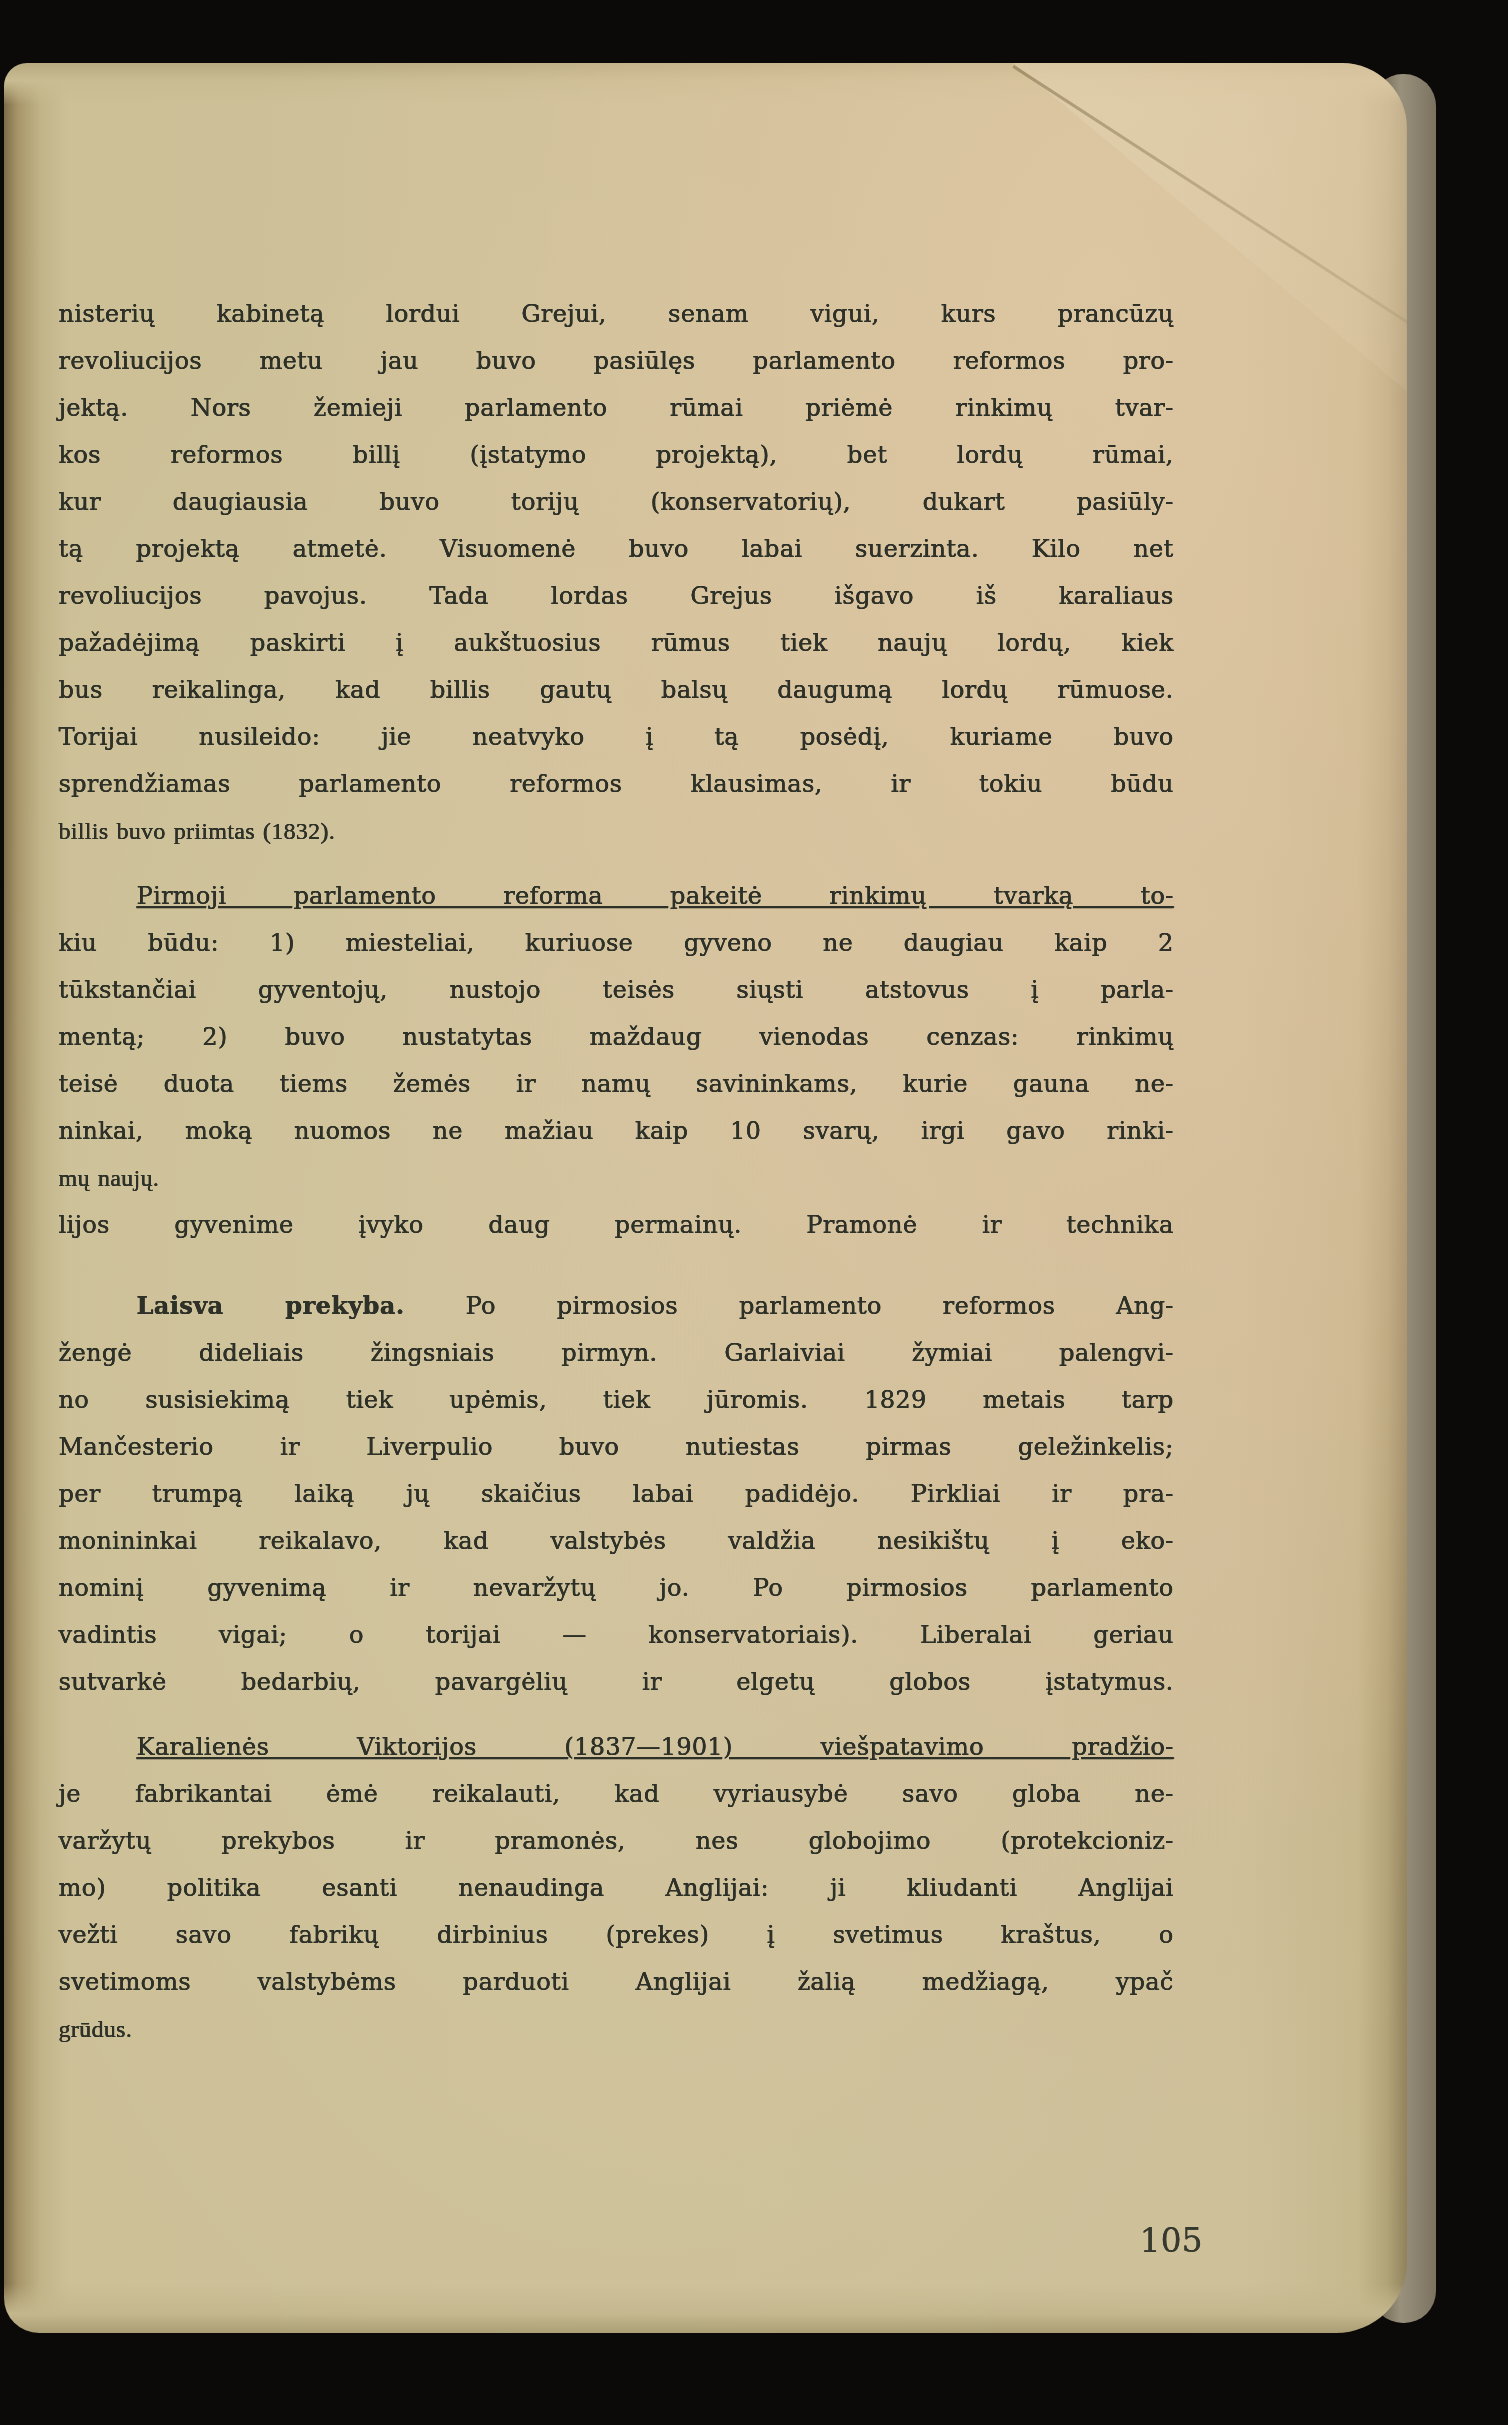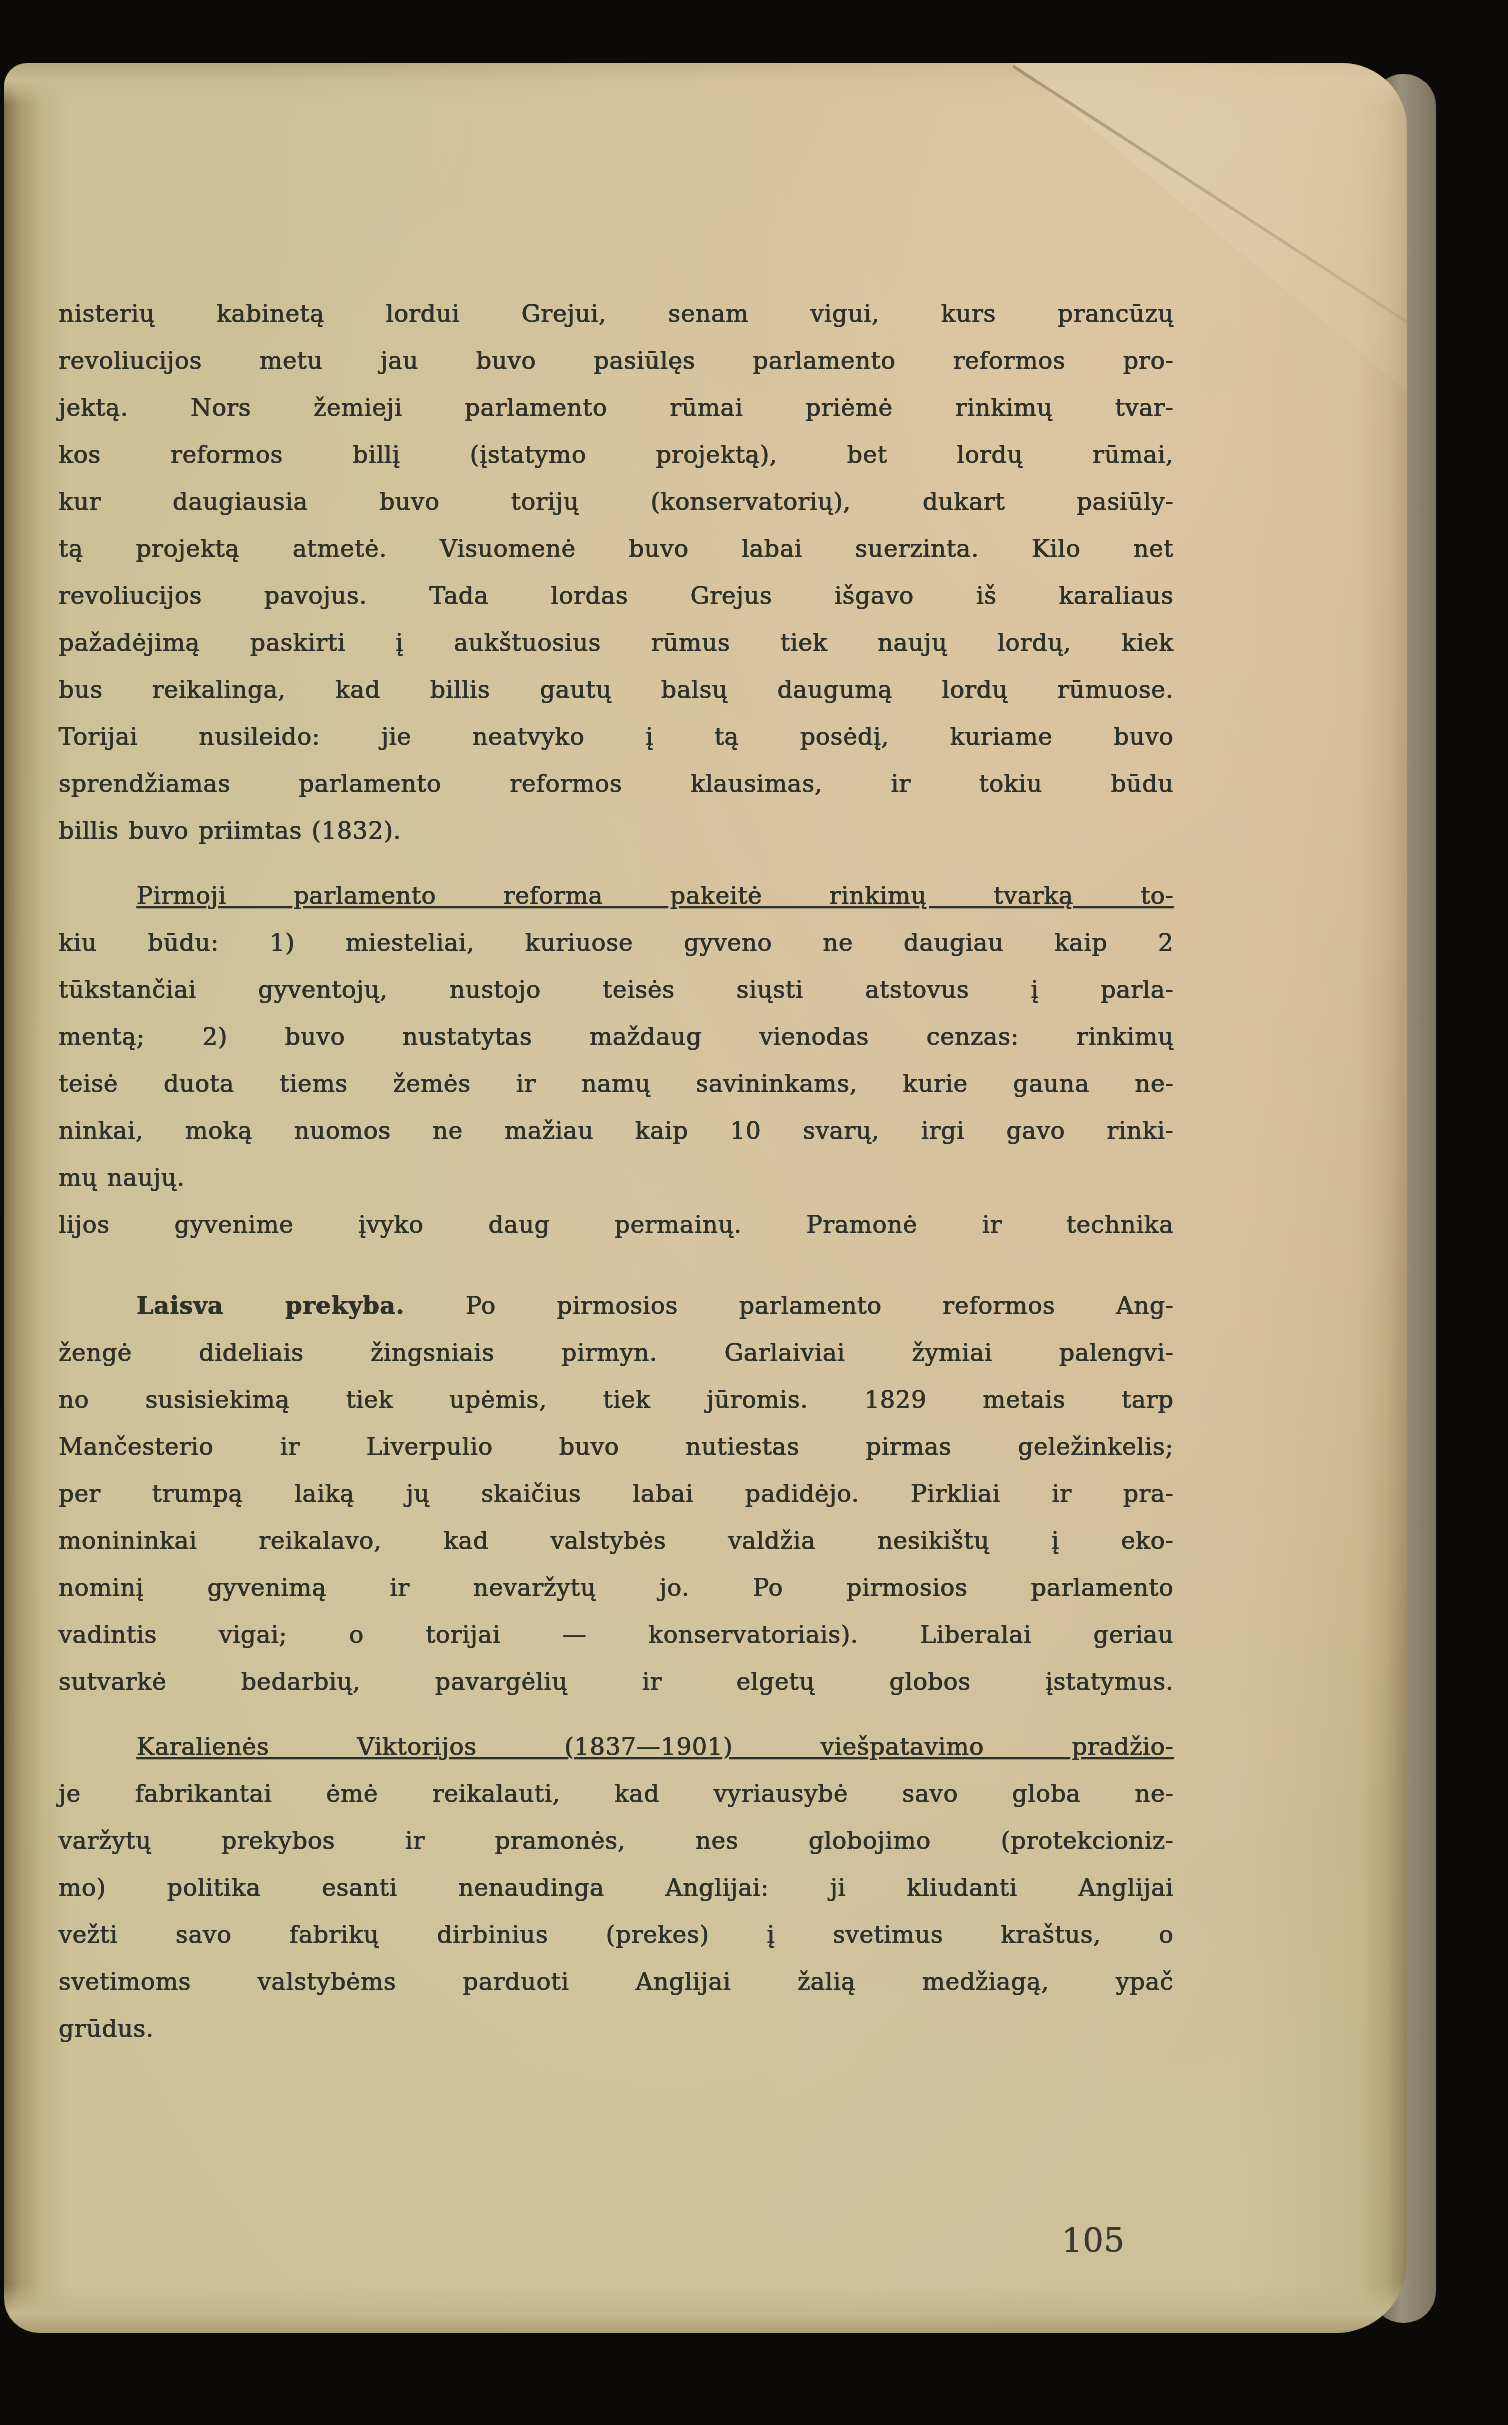--- a/index.html
+++ b/index.html
@@ -44,28 +44,28 @@
   }
   
   .tb{
     position:absolute;left:55px;top:228px;width:1115px;
     font-size:24px;line-height:47px;
     color:#2e3128;
     letter-spacing:0.3px;word-spacing:1.8px;
     text-shadow:0.3px 0 0 currentColor, 0 0.3px 0 currentColor;
   }
   .ln{display:block;text-align:justify;text-align-last:justify;hyphens:none;}
-  .ln.last{text-align-last:left;}
+  .ln.last{text-align-last:left;font-family:Liberation Serif, serif;}
   .ln.ind{text-indent:78px;}
   .g1{margin-top:18px;text-decoration:underline;}
   .g2{margin-top:33px;}
   .ln b{font-weight:bold;letter-spacing:0.4px;}
   .page-number{
     position:absolute;left:1058px;top:2158px;width:141px;
-    font-size:33px;color:#363a2e;text-align:left;
+    font-size:33px;color:#363a2e;text-align:right;
     text-shadow:0.3px 0 0 currentColor;
   }
 </style>
 </head>
 <body>
 
 <div class="scene">
 
   <div class="fore-edge"></div>
 

